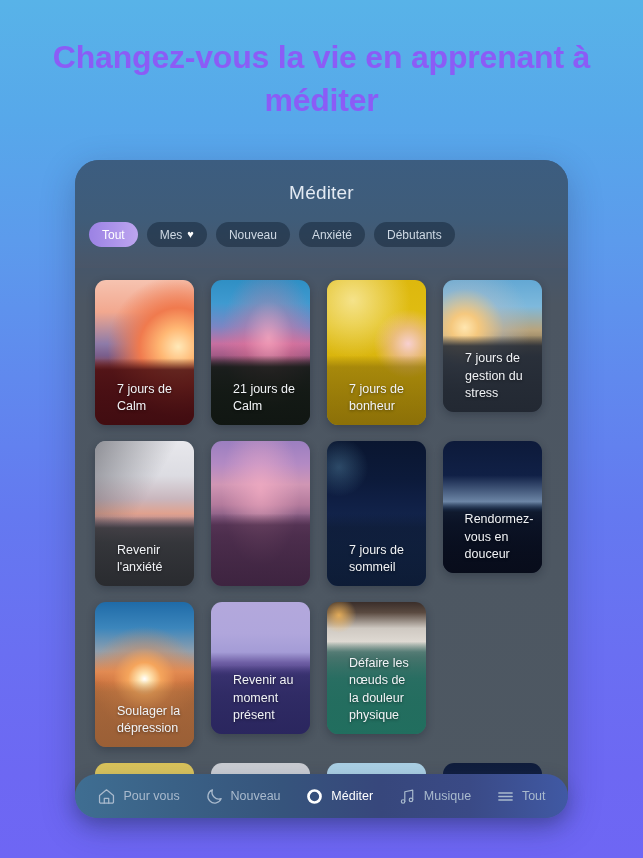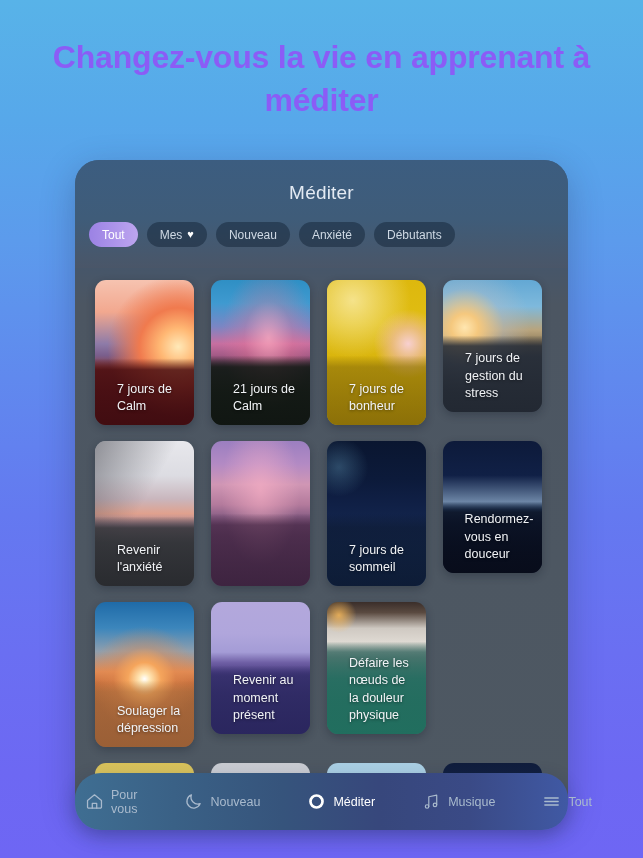--- a/index.html
+++ b/index.html
@@ -162,31 +162,30 @@
   .peek {
     width: 99px;
     height: 40px;
     border-radius: 11px 11px 0 0;
   }
 
   
   .navbar {
     position: absolute;
     left: 75px;
-    bottom: 28px;
+    bottom: 40px;
     width: 493px;
-    height: 57px;
+    height: 44px;
     border-radius: 26px;
     background: linear-gradient(to right, #3f6e92 0%, #3a6186 20%, #36547c 42%, #37477c 62%, #3a4a86 80%, #4059a4 100%);
     display: flex;
     align-items: center;
     justify-content: space-around;
     padding: 0 10px;
     box-shadow: 0 6px 18px rgba(24, 34, 68, 0.3);
-    gap: 47px;
   }
 
   .nav-item {
     display: flex;
     align-items: center;
     gap: 7px;
     color: #a9bacd;
     font-size: 12.5px;
   }
 

